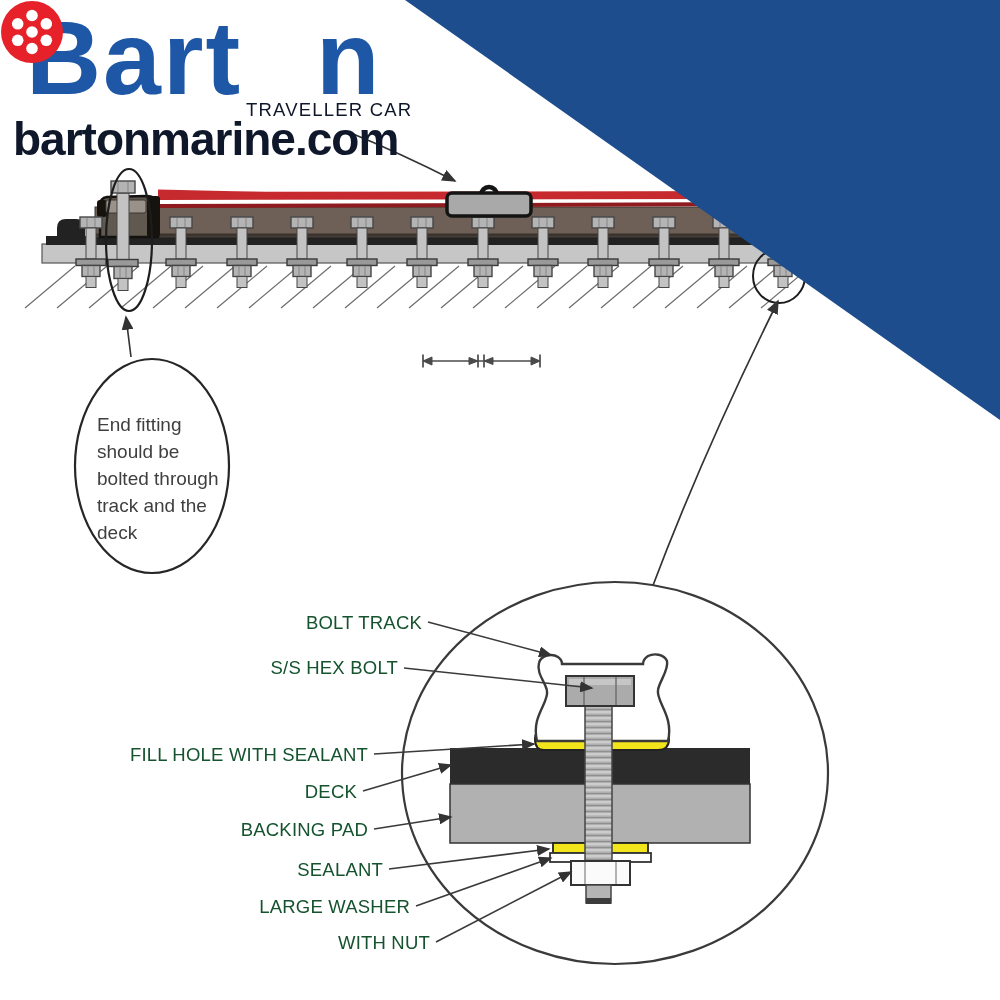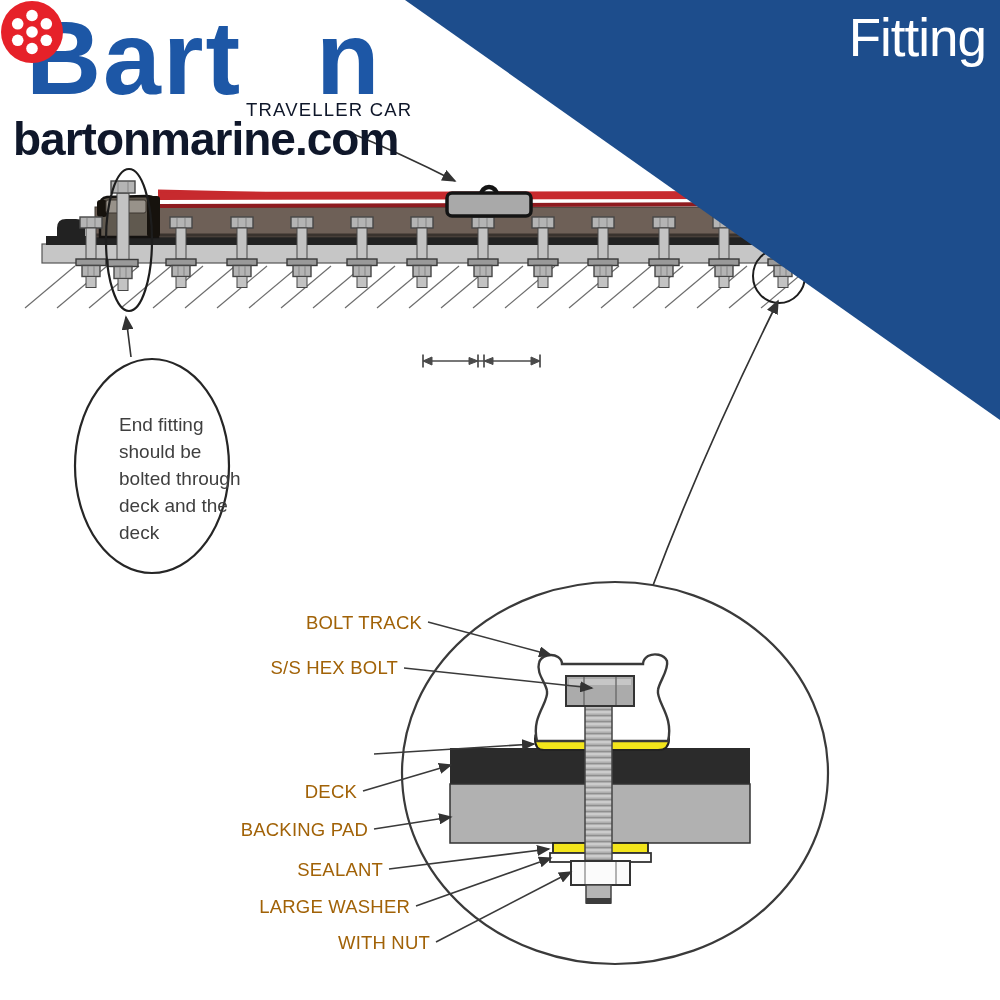--- a/index.html
+++ b/index.html
@@ -18,22 +18,22 @@
   .brand-n{left:316px;}
   .sheave{position:absolute;left:250px;top:42px;z-index:7;}
   .product-label{position:absolute;left:246px;top:99px;font-size:18.5px;letter-spacing:1.2px;
                  color:#0f172a;font-weight:500;z-index:8;}
   .website{position:absolute;left:13px;top:112px;font-size:46px;font-weight:700;
            color:#0f172a;letter-spacing:-1px;z-index:8;}
   
   .dim-note{position:absolute;left:424px;top:369px;font-size:19px;line-height:26px;
             color:#4a4a4a;z-index:4;}
   .callout-text{position:absolute;left:97px;top:411px;font-size:19px;line-height:27px;
-                color:#3f3f3f;z-index:4;margin-left:22px;}
-  .dlabel{position:absolute;font-size:18.5px;letter-spacing:0.2px;color:#a16207;
+                color:#3f3f3f;z-index:4;}
+  .dlabel{position:absolute;font-size:18.5px;letter-spacing:0.2px;color:#14532d;
           white-space:nowrap;z-index:4;}
   
   .bm{fill:#b4b4b4;stroke:#474747;stroke-width:1.4;}
   .bs{fill:#c3c3c3;stroke:#474747;stroke-width:1;}
   .bp{fill:#999999;stroke:#3a3a3a;stroke-width:1.4;}
   .bf{stroke:#858585;stroke-width:1;}
   .hatch line{stroke:#6e6e6e;stroke-width:1.2;}
   .leader{fill:none;stroke:#333333;stroke-width:1.7;}
   .lblline{fill:none;stroke:#3a3a3a;stroke-width:1.6;}
   .dimg{stroke:#4a4a4a;fill:#4a4a4a;}
@@ -295,21 +295,20 @@
       <path d="M363 791 L451 765" class="lblline" marker-end="url(#arr)"></path>
       <path d="M374 829 L451 817" class="lblline" marker-end="url(#arr)"></path>
       <path d="M389 869 L549 849" class="lblline" marker-end="url(#arr)"></path>
       <path d="M416 906 L551 858" class="lblline" marker-end="url(#arr)"></path>
       <path d="M436 942 L571 872" class="lblline" marker-end="url(#arr)"></path>
     </g>
   </svg>
 
   <div class="banner">
     <div class="banner-text">
-      <div>Fitting</div>
     </div>
   </div>
 
   <span class="brand brand-bart">Bart</span>
   <svg class="sheave" width="64" height="64" viewBox="0 0 64 64">
     <circle cx="32" cy="32" r="31" fill="#e62129"></circle>
     <circle cx="32" cy="32" r="5.8" fill="#fff"></circle>
     <circle cx="32" cy="15.5" r="5.8" fill="#fff"></circle>
     <circle cx="46.3" cy="23.8" r="5.8" fill="#fff"></circle>
     <circle cx="46.3" cy="40.3" r="5.8" fill="#fff"></circle>
@@ -319,24 +318,25 @@
   </svg>
   <span class="brand brand-n">n</span>
   <div class="product-label">TRAVELLER CAR</div>
   <div class="website">bartonmarine.com</div>
 
 
   <div class="callout-text">
     <div>End fitting</div>
     <div>should be</div>
     <div>bolted through</div>
-    <div>deck and the</div>
+    <div>track and the</div>
     <div>deck</div>
   </div>
 
   <div class="dlabel" style="right:578px;top:612px">BOLT TRACK</div>
   <div class="dlabel" style="right:602px;top:657px">S/S HEX BOLT</div>
+  <div class="dlabel" style="right:632px;top:744px">FILL HOLE WITH SEALANT</div>
   <div class="dlabel" style="right:643px;top:781px">DECK</div>
   <div class="dlabel" style="right:632px;top:819px">BACKING PAD</div>
   <div class="dlabel" style="right:617px;top:859px">SEALANT</div>
   <div class="dlabel" style="right:590px;top:896px">LARGE WASHER</div>
   <div class="dlabel" style="right:570px;top:932px">WITH NUT</div>
 </div>
 
 </body></html>

